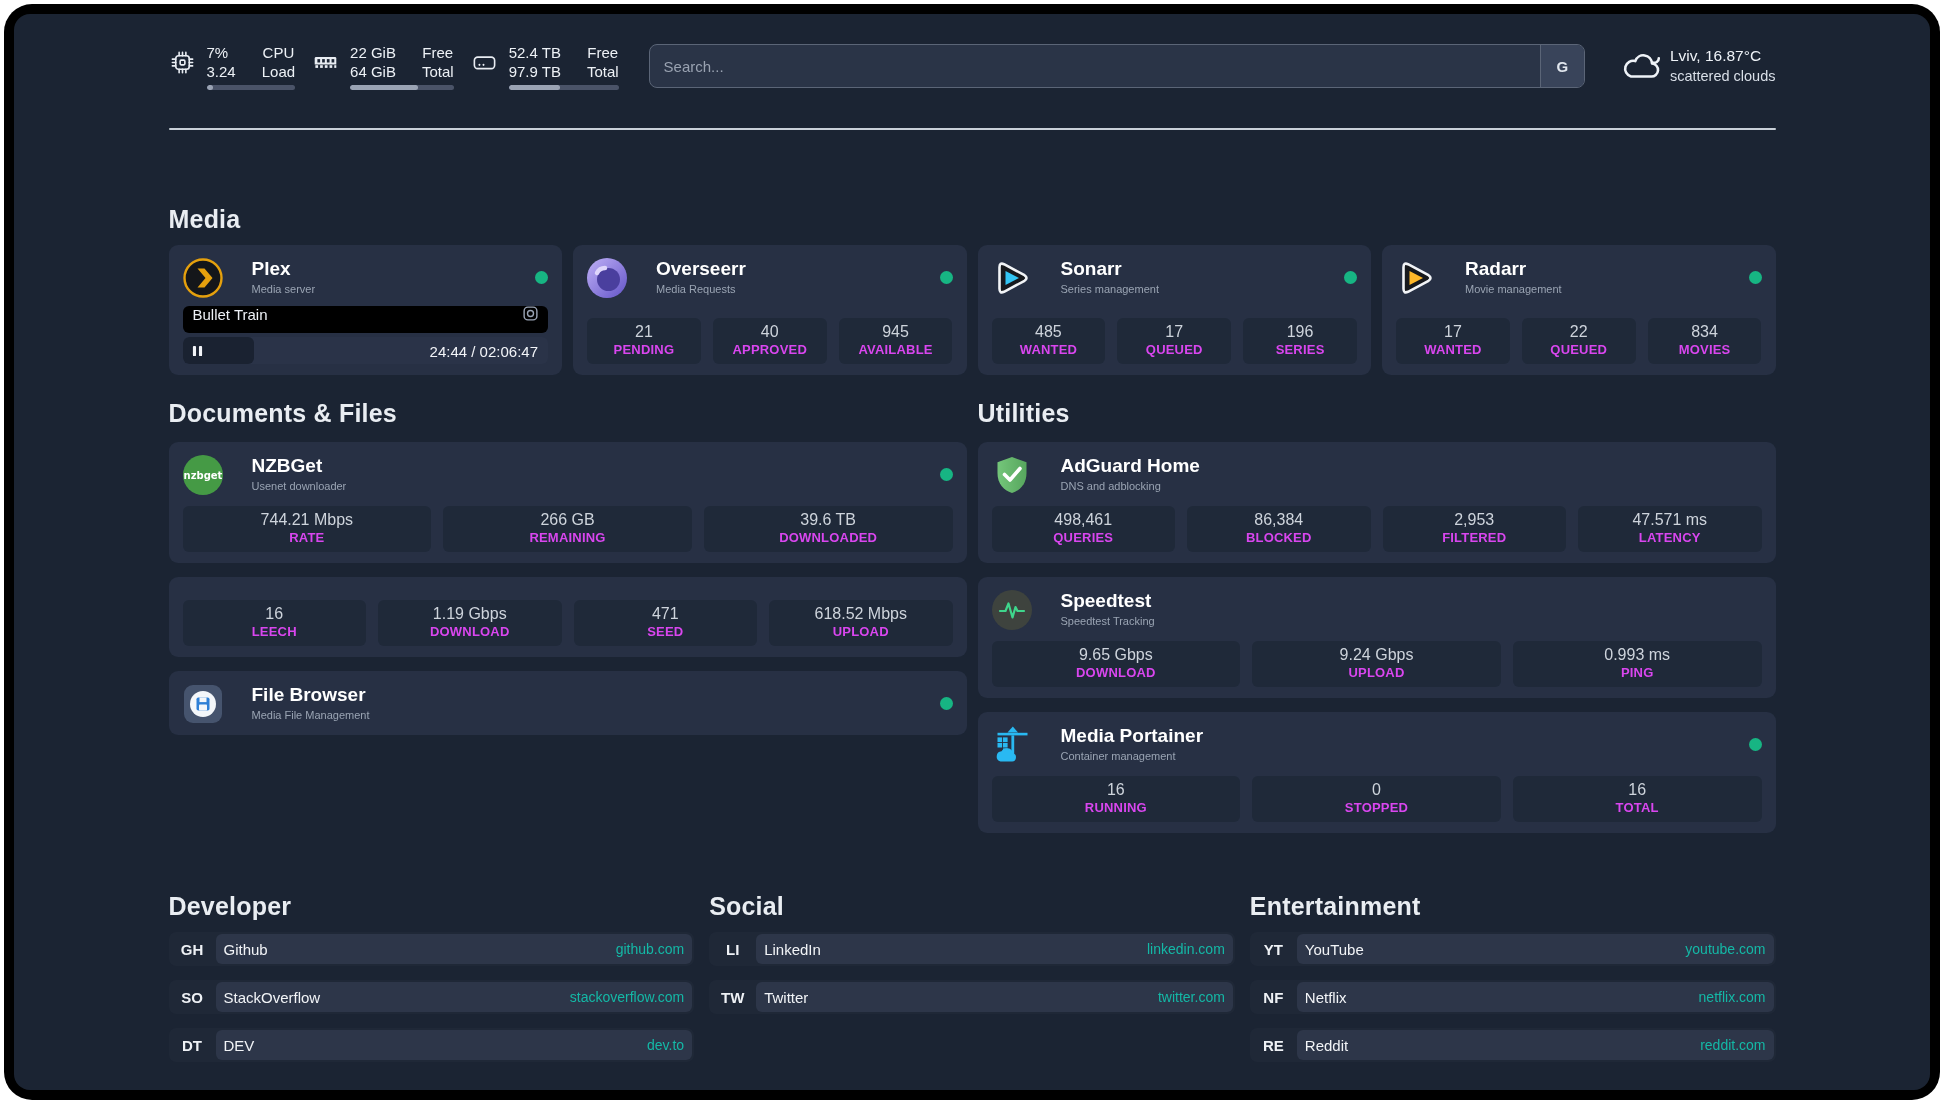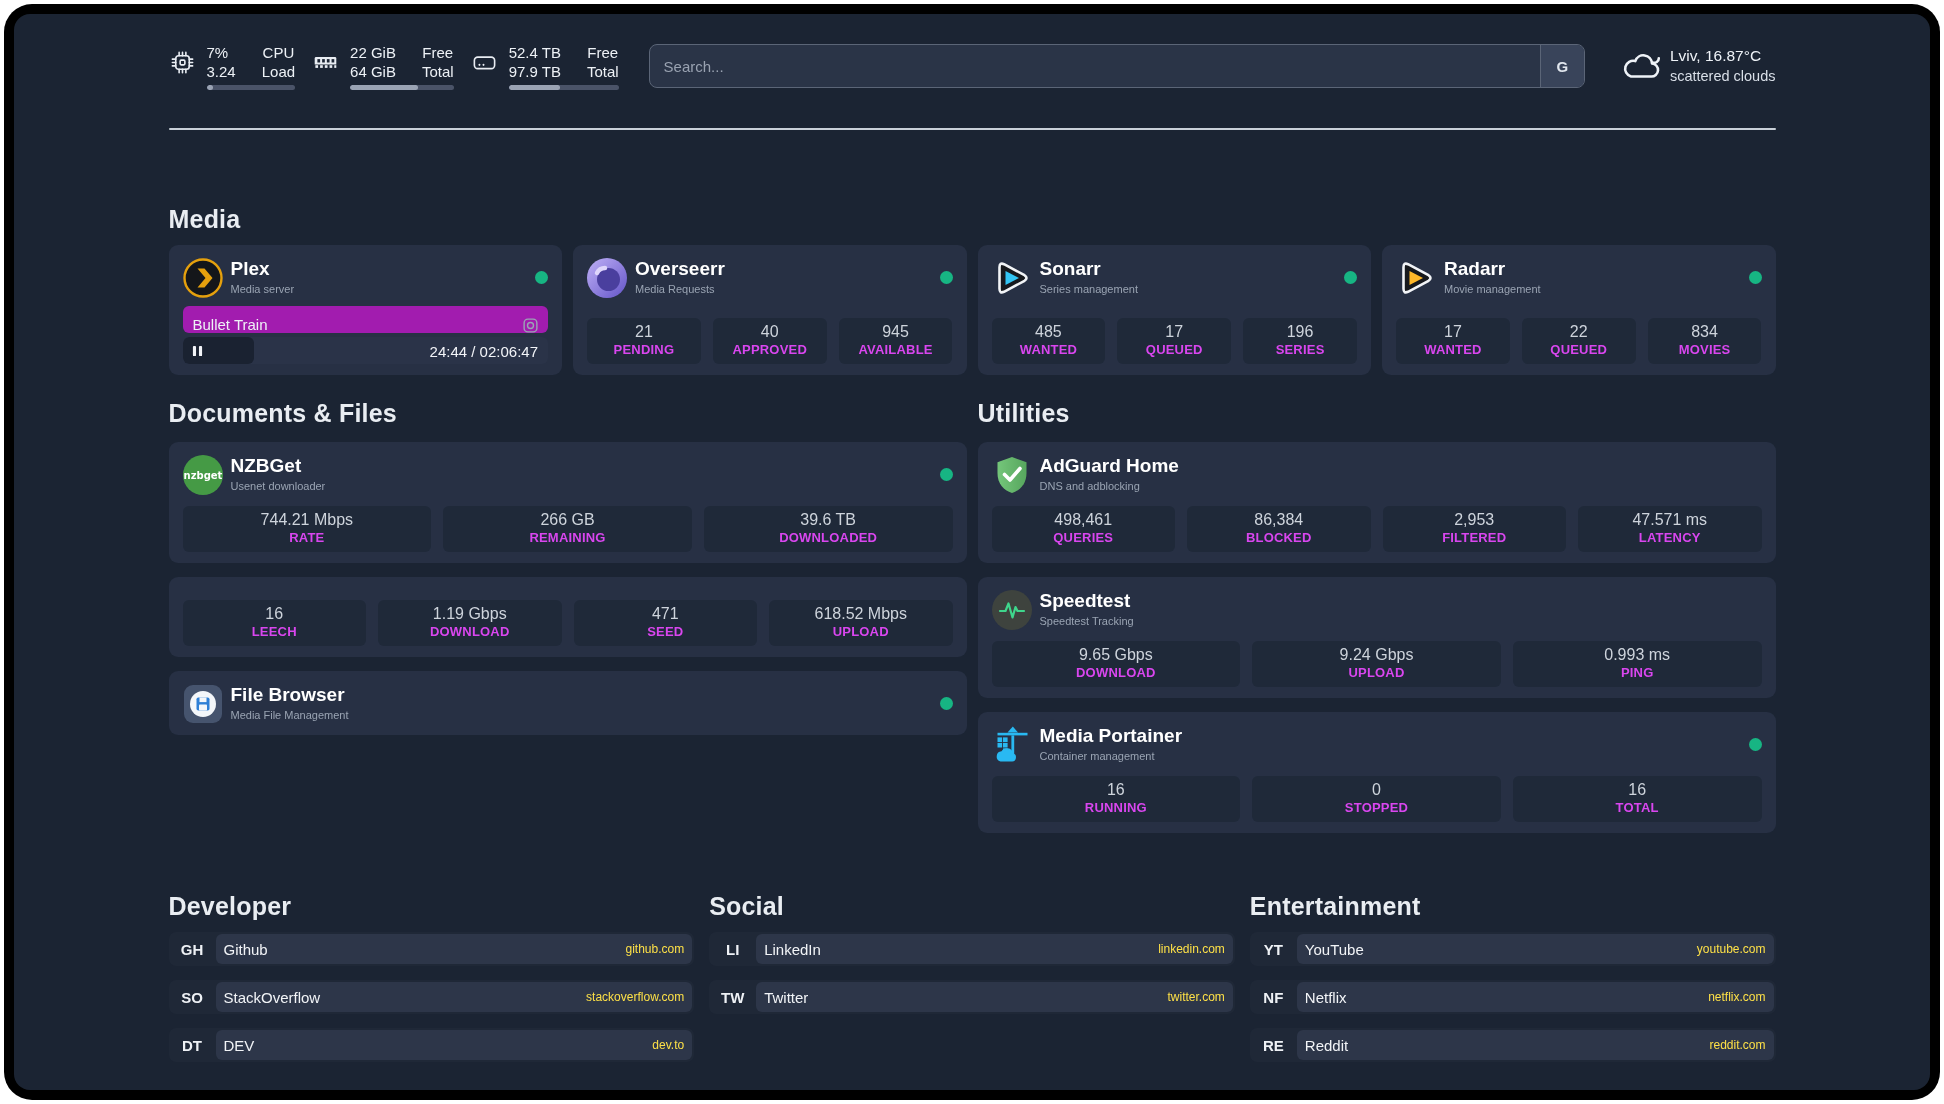--- a/index.html
+++ b/index.html
@@ -40,54 +40,54 @@
   .weather-text .dim { color:#d9dfe8; font-size:14.5px; }
 
   .divider { margin-top:36px; height:2px; background:#c9d0d9; border-radius:1px; }
 
   
   .section-title { margin:0; font-size:25px; line-height:30px; font-weight:600; color:#e9edf2; letter-spacing:.2px; }
   .media-section { margin-top:74px; }
   .media-grid { margin-top:11px; display:grid; grid-template-columns:repeat(4,1fr); gap:11px; }
 
   .card { background:#273044; border-radius:9px; padding:12px 14px 11px; display:flex; flex-direction:column; cursor:pointer; }
-  .card-top { display:flex; align-items:center; gap:8px; }
+  .card-top { display:flex; align-items:center; gap:29px; }
   .app-icon svg { width:40px; height:40px; display:block; }
   .card-name { font-size:19px; font-weight:600; color:#ffffff; line-height:23px; white-space:nowrap; }
   .card-desc { font-size:11px; color:#9aa4b3; line-height:18px; white-space:nowrap; }
   .dot { width:13px; height:13px; border-radius:50%; background:#17b583; margin-left:auto; flex:none; }
 
   .tiles { display:flex; gap:12px; margin-top:auto; padding-top:11px; }
   .tile { flex:1; background:#1f2939; border-radius:6px; text-align:center; padding:4px 4px 6px; min-width:0; }
   .tile-v { font-size:16px; color:#ced4dc; line-height:20px; white-space:nowrap; }
   .tile-l { font-size:13px; font-weight:700; color:#d946ef; line-height:16px; letter-spacing:.2px; white-space:nowrap; }
 
-  .player-title-row { margin-top:8px; background:#a21caf; border-radius:6px; height:27px;
-                      display:flex; align-items:flex-end; padding:0 10px; }
+  .player-title-row { margin-top:8px; background:#000000; border-radius:6px; height:27px;
+                      display:flex; align-items:flex-start; padding:0 10px; }
   .player-track { font-size:15px; color:#eef1f6; }
   .session { margin-left:auto; } .session svg { width:15px; height:15px; display:block; }
   .player-bar-row { margin-top:4px; position:relative; height:27px; background:#2a3348; border-radius:6px; overflow:hidden; }
   .player-fill { position:absolute; left:0; top:0; bottom:0; background:#1a2231; border-radius:6px; }
   .pause { position:absolute; left:9px; top:50%; transform:translateY(-50%); } .pause svg { width:11px; height:12px; display:block; }
   .player-time { position:absolute; right:10px; top:50%; transform:translateY(-50%); font-size:15px; color:#f2f4f8; }
 
   .columns { margin-top:23px; display:grid; grid-template-columns:1fr 1fr; gap:11px; align-items:start; }
   .col-cards { margin-top:14px; display:flex; flex-direction:column; gap:14px; }
   .col-cards .tiles { margin-top:11px; padding-top:0; }
 
   
   .links { margin-top:58px; display:grid; grid-template-columns:1fr 1fr 1fr; gap:15px; align-items:start; }
   .link-rows { margin-top:11px; display:flex; flex-direction:column; gap:14px; }
   .link-row { display:flex; background:#1f2837; border-radius:7px; height:34px; text-decoration:none; cursor:pointer; }
   .link-abbr { width:47px; display:flex; align-items:center; justify-content:center;
                font-size:15px; font-weight:600; color:#eef1f5; flex:none; }
   .link-pill { flex:1; margin:2px 2px 2px 0; background:#2d3649; border-radius:6px;
                display:flex; align-items:center; justify-content:space-between; padding:0 8px; min-width:0; }
   .link-name { font-size:15px; color:#f2f4f7; }
-  .link-url { font-size:12px; color:#fde047; }
+  .link-url { font-size:14px; color:#14b8a6; }
 
   .icon { display:inline-flex; }
 </style>
 </head>
 <body>
 
 <div class="frame">
   <div class="screen">
     <div class="container">
 

